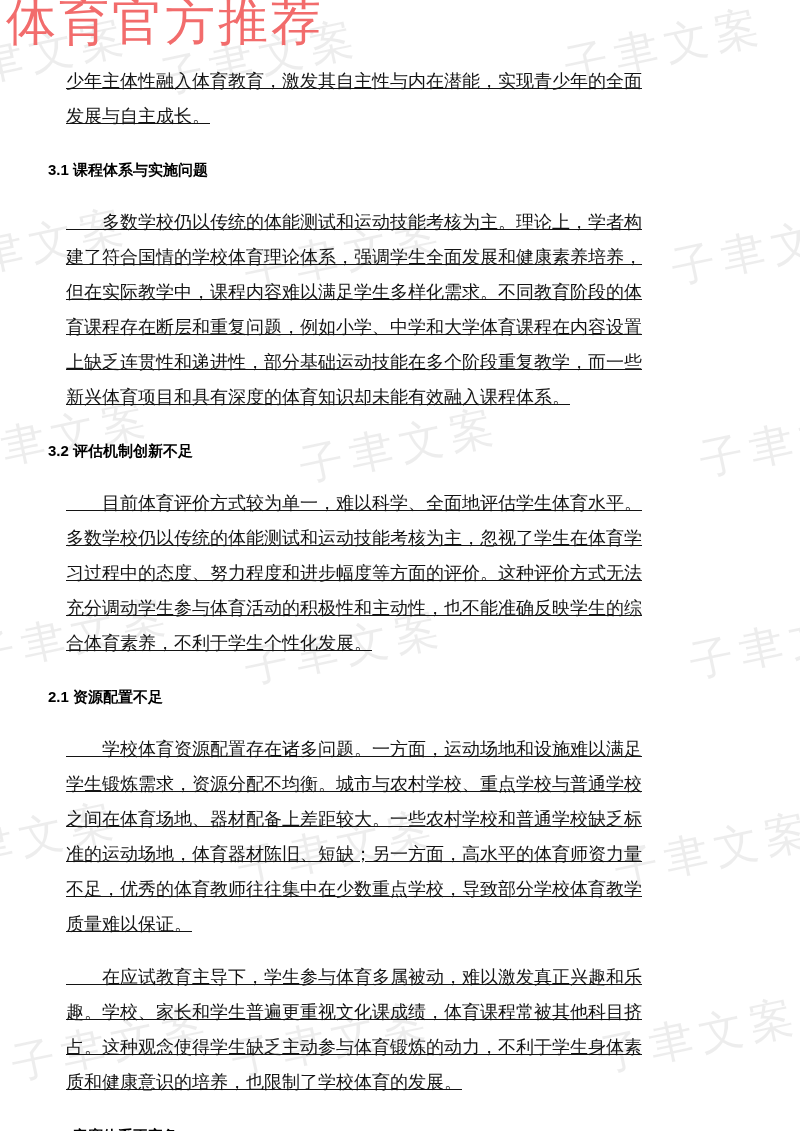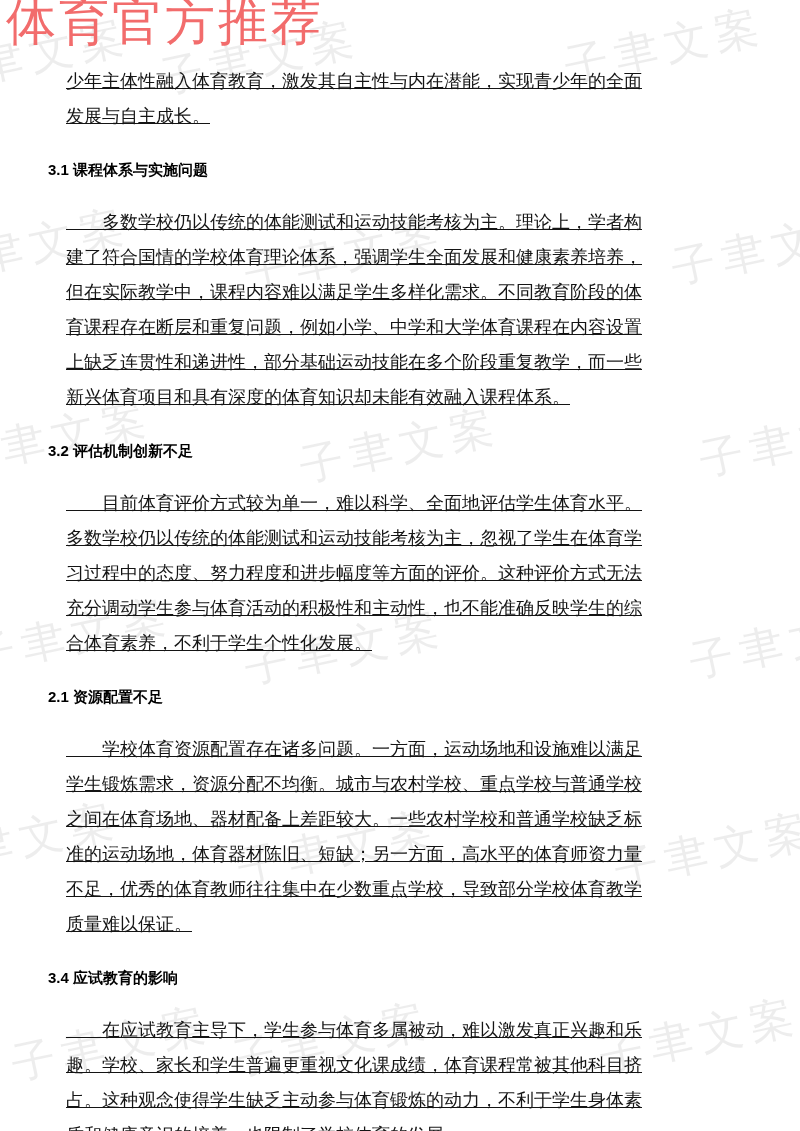--- a/index.html
+++ b/index.html
@@ -127,21 +127,20 @@
 合体育素养，不利于学生个性化发展。</p>
 
     <h2 class="section-heading">2.1 资源配置不足</h2>
     <p class="body-block">　　学校体育资源配置存在诸多问题。一方面，运动场地和设施难以满足
 学生锻炼需求，资源分配不均衡。城市与农村学校、重点学校与普通学校
 之间在体育场地、器材配备上差距较大。一些农村学校和普通学校缺乏标
 准的运动场地，体育器材陈旧、短缺；另一方面，高水平的体育师资力量
 不足，优秀的体育教师往往集中在少数重点学校，导致部分学校体育教学
 质量难以保证。</p>
 
-    <h2 class="section-heading">3.4 应试教育的影响</h2>
     <p class="body-block">　　在应试教育主导下，学生参与体育多属被动，难以激发真正兴趣和乐
 趣。学校、家长和学生普遍更重视文化课成绩，体育课程常被其他科目挤
 占。这种观念使得学生缺乏主动参与体育锻炼的动力，不利于学生身体素
 质和健康意识的培养，也限制了学校体育的发展。</p>
 
     <h2 class="section-heading">3.5 竞赛体系不完备</h2>
 
   </div>
 </div>
 

